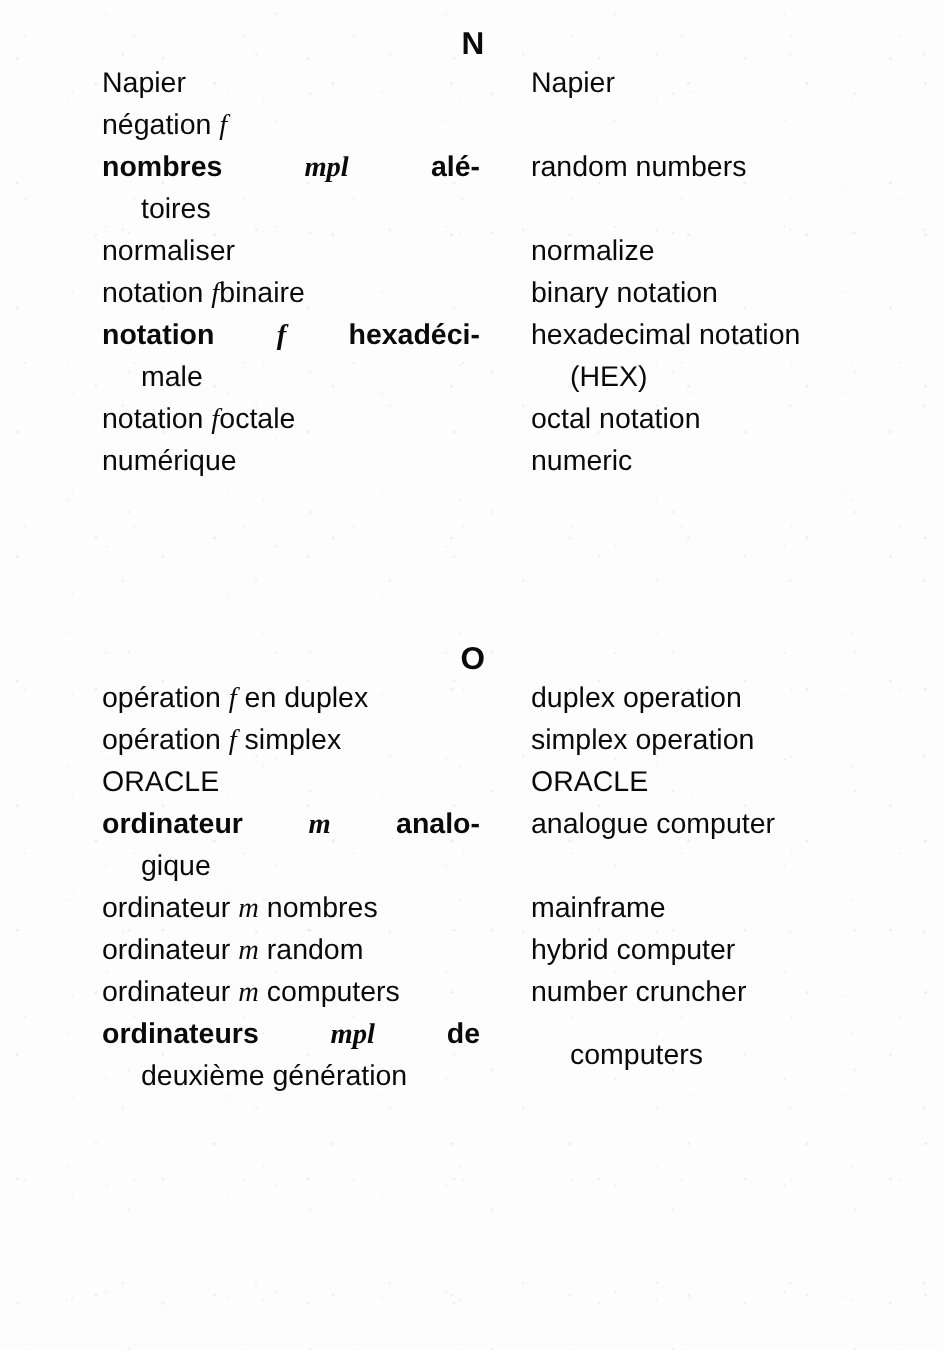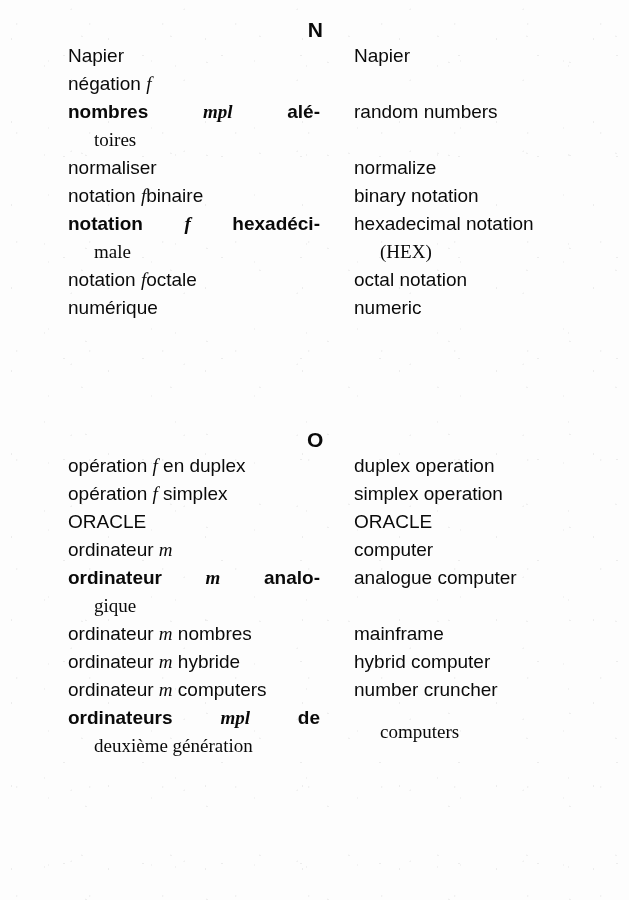--- a/index.html
+++ b/index.html
@@ -75,21 +75,21 @@
   }
   
   .line.justified {
     display: flex;
     justify-content: space-between;
     font-weight: bold;
   }
   .line.justified > span { white-space: pre; }
 
   
-  .line.runover { padding-left: 26px; font-family: Liberation Serif, serif; }
+  .line.runover { padding-left: 26px; }
 
   
   .line.blank { visibility: hidden; }
 
   
   .gram {
     font-family: "Liberation Serif", serif;
     font-style: italic;
     font-size: 19px;
   }
@@ -192,47 +192,39 @@
           <div class="entry">
             <div class="col-fr">
               <div class="line"><span>ORACLE</span></div>
             </div>
             <div class="col-en">
               <div class="line"><span>ORACLE</span></div>
             </div>
           </div>
           <div class="entry">
             <div class="col-fr">
-              <div class="line"><span>ordinateur </span><span class="gram">m</span></div>
-            </div>
-            <div class="col-en">
-              <div class="line"><span>computer</span></div>
-            </div>
-          </div>
-          <div class="entry">
-            <div class="col-fr">
               <div class="line justified"><span>ordinateur</span><span class="gram">m</span><span>analo-</span></div>
               <div class="line runover"><span>gique</span></div>
             </div>
             <div class="col-en">
               <div class="line"><span>analogue computer</span></div>
               <div class="line blank">&nbsp;</div>
             </div>
           </div>
           <div class="entry">
             <div class="col-fr">
               <div class="line"><span>ordinateur </span><span class="gram">m</span><span> nombres</span></div>
             </div>
             <div class="col-en">
               <div class="line"><span>mainframe</span></div>
             </div>
           </div>
           <div class="entry">
             <div class="col-fr">
-              <div class="line"><span>ordinateur </span><span class="gram">m</span><span> hybride</span></div>
+              <div class="line"><span>ordinateur </span><span class="gram">m</span><span> random</span></div>
             </div>
             <div class="col-en">
               <div class="line"><span>hybrid computer</span></div>
             </div>
           </div>
           <div class="entry">
             <div class="col-fr">
               <div class="line"><span>ordinateur </span><span class="gram">m</span><span> computers</span></div>
             </div>
             <div class="col-en">

